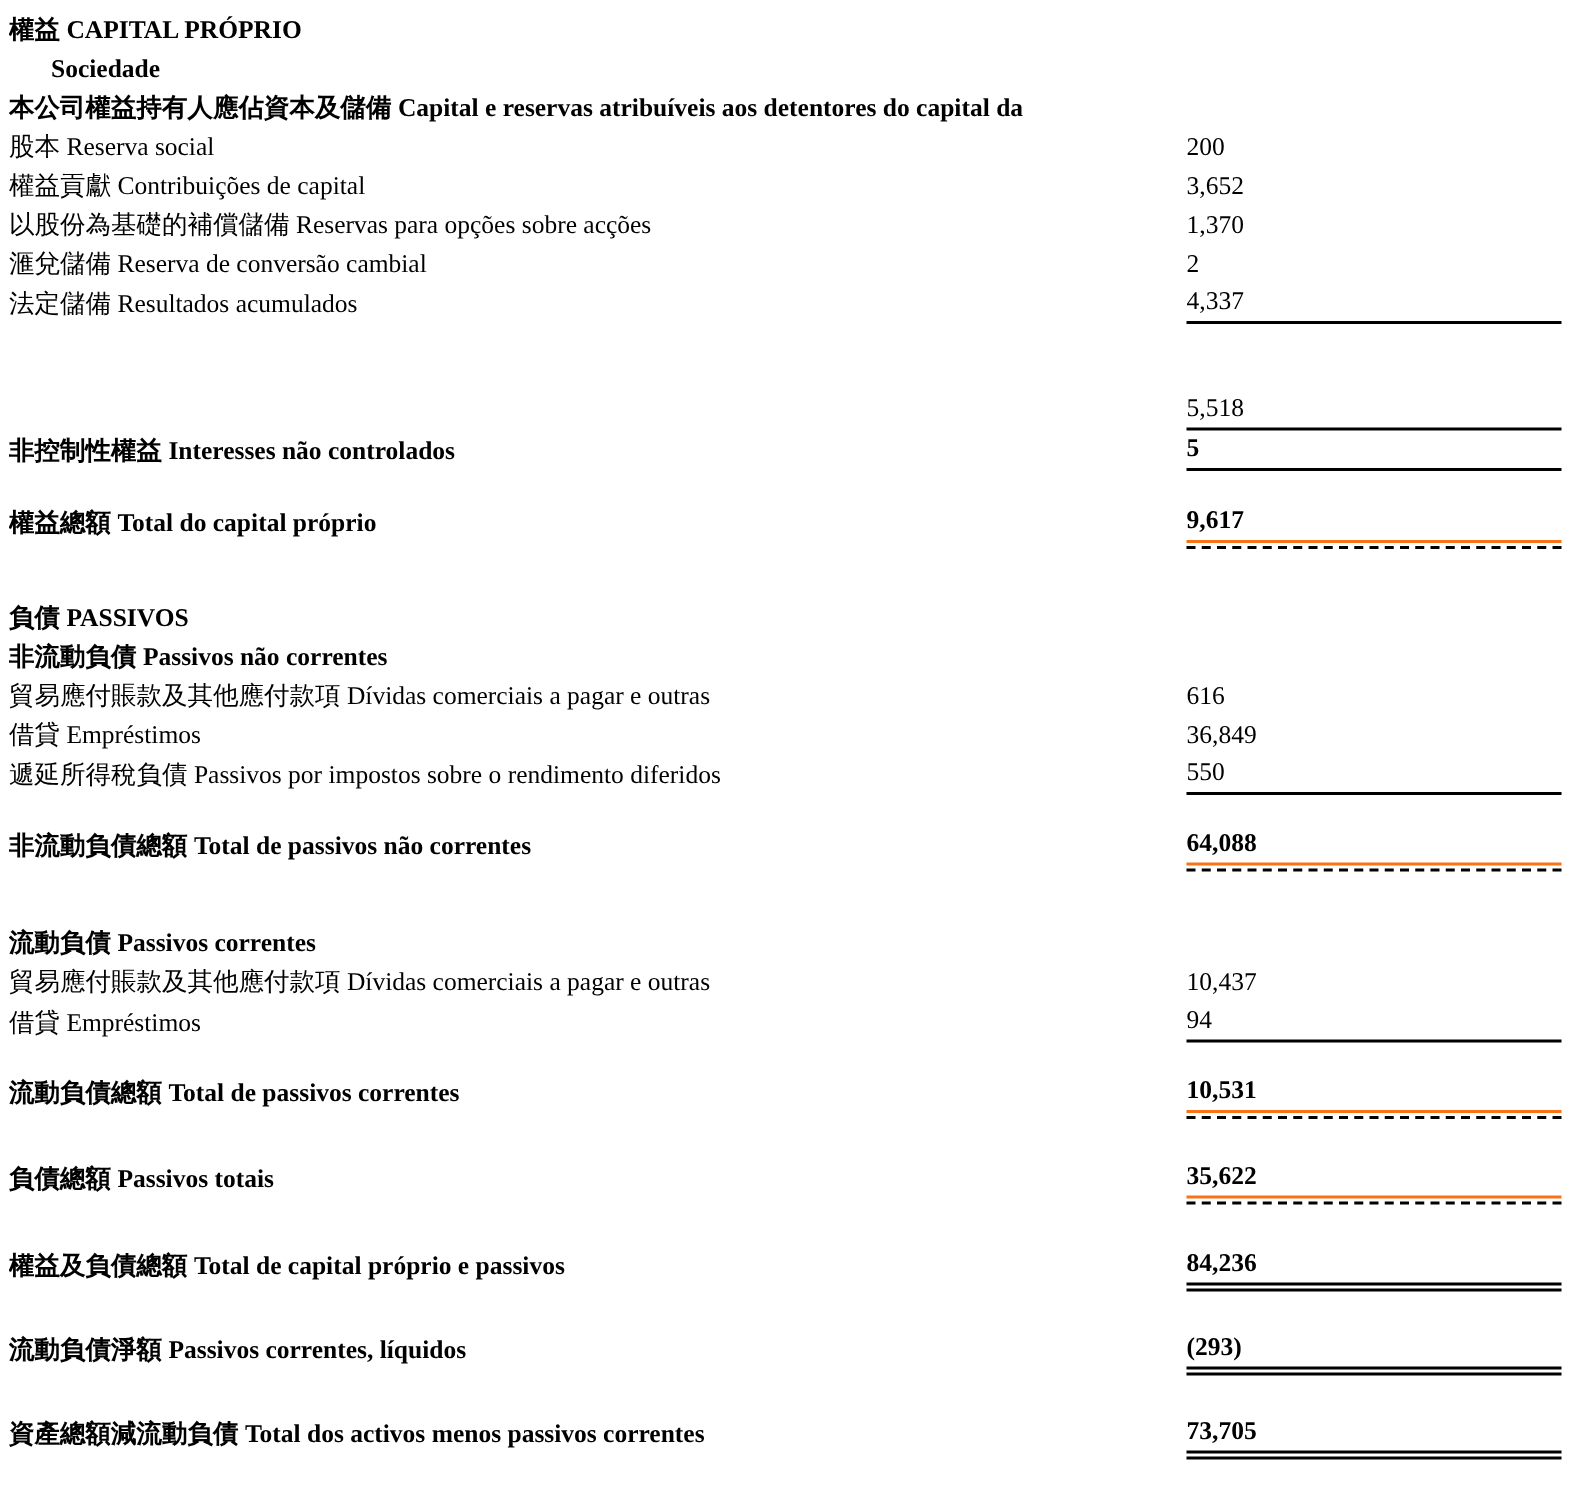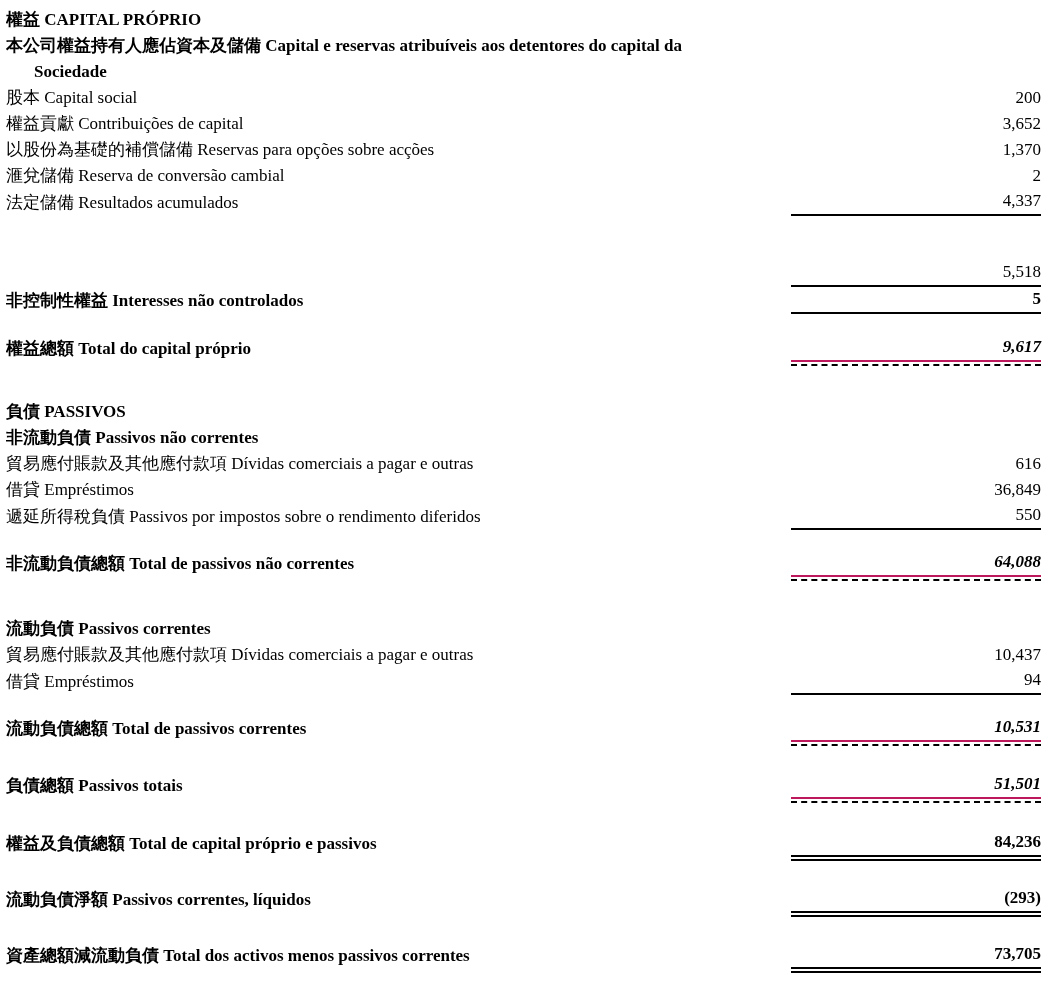--- a/index.html
+++ b/index.html
@@ -26,35 +26,33 @@
   }
   .row .label {
     flex: 1 1 auto;
     padding-right: 12px;
     white-space: nowrap;
     overflow: hidden;
   }
   .row .value {
     flex: 0 0 250px;
     width: 250px;
-    text-align: right;
     position: relative;
     line-height: 24px;
     padding-bottom: 1px;
   }
   .row.bold { font-weight: bold; }
   .label.indent { padding-left: 28px; }
 
   
   .value.rule-single {
     border-bottom: 2px solid #000000;
   }
   .value.rule-double-dashed {
-    border-bottom: 2px solid #be185d;
-    font-style: italic;
+    border-bottom: 2px solid #f97316;
   }
   .value.rule-double-dashed::after {
     content: "";
     position: absolute;
     left: 0; right: 0;
     bottom: -6px;
     border-bottom: 2px dashed #000000;
   }
   .value.rule-double-solid {
     border-bottom: 2px solid #000000;
@@ -71,29 +69,29 @@
 </head>
 <body>
 
 <div class="page">
   <div id="rows">
       <div class="row bold">
     <div class="label">權益 CAPITAL PRÓPRIO</div>
     <div class="value"></div>
   </div>
       <div class="row bold">
+    <div class="label indent">Sociedade</div>
+    <div class="value"></div>
+  </div>
+      <div class="row bold">
     <div class="label">本公司權益持有人應佔資本及儲備 Capital e reservas atribuíveis aos detentores do capital da</div>
     <div class="value"></div>
   </div>
-      <div class="row bold">
-    <div class="label indent">Sociedade</div>
-    <div class="value"></div>
-  </div>
       <div class="row">
-    <div class="label">股本 Capital social</div>
+    <div class="label">股本 Reserva social</div>
     <div class="value">200</div>
   </div>
       <div class="row">
     <div class="label">權益貢獻 Contribuições de capital</div>
     <div class="value">3,652</div>
   </div>
       <div class="row">
     <div class="label">以股份為基礎的補償儲備 Reservas para opções sobre acções</div>
     <div class="value">1,370</div>
   </div>
@@ -159,21 +157,21 @@
     <div class="value rule-single">94</div>
   </div>
       <div class="spacer" style="height: 20px;"></div>
       <div class="row bold">
     <div class="label">流動負債總額 Total de passivos correntes</div>
     <div class="value rule-double-dashed">10,531</div>
   </div>
       <div class="spacer" style="height: 30px;"></div>
       <div class="row bold">
     <div class="label">負債總額 Passivos totais</div>
-    <div class="value rule-double-dashed">51,501</div>
+    <div class="value rule-double-dashed">35,622</div>
   </div>
       <div class="spacer" style="height: 31px;"></div>
       <div class="row bold">
     <div class="label">權益及負債總額 Total de capital próprio e passivos</div>
     <div class="value rule-double-solid">84,236</div>
   </div>
       <div class="spacer" style="height: 29px;"></div>
       <div class="row bold">
     <div class="label">流動負債淨額 Passivos correntes, líquidos</div>
     <div class="value rule-double-solid">(293)</div>

